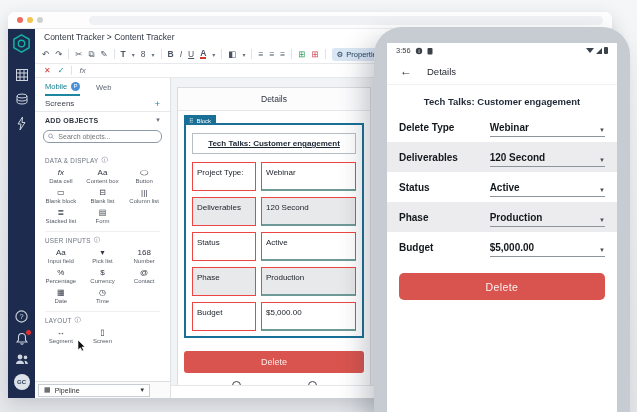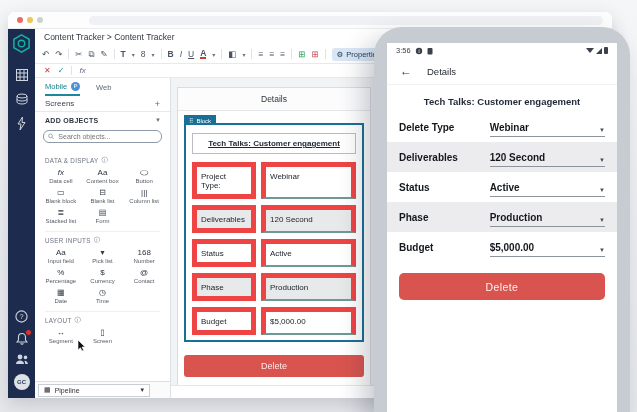--- a/index.html
+++ b/index.html
@@ -89,21 +89,21 @@
   .canvas { flex:1; background:#f2f3f4; position:relative; padding:9px 0 0 6px; min-width:0; }
   .preview { width:194px; background:#fff; border:1px solid #d9dce0; }
   .pv-head { height:23px; display:flex; align-items:center; justify-content:center;
              font-size:8.5px; color:#2e3440; background:#fcfcfd; border-bottom:1px solid #e5e7ea; }
   .block { margin:12px 6px 0; border:2px solid #1a6f96; position:relative; padding:8px 6px 5px; background:#fff; }
   .block-tag { position:absolute; top:-10px; left:-2px; background:#1a6f96; color:#fff; font-size:6px;
                padding:2px 5px 1px; display:flex; gap:3px; align-items:center; }
   .rec-title { border:1px solid #b6bdc5; padding:5px 2px; text-align:center; font-size:8px;
                font-weight:bold; text-decoration:underline; color:#1b2633; margin-bottom:8px; }
   .frow { display:flex; gap:5px; margin-bottom:6px; }
-  .fcell { border:5px solid #ef4444; padding:5px 4px 4px; font-size:8px; color:#20262e; background:#fff; }
+  .fcell { border:1px solid #ef4444; padding:5px 4px 12px; font-size:8px; color:#20262e; background:#fff; }
   .flabel { width:64px; }
   .fvalue { flex:1; border-bottom:2px solid #6d9a97; }
   .frow.shaded .fcell { background:#e8e9ea; }
   .del-btn { margin:13px 6px 0; height:22px; background:#d9544f; border-radius:3px;
              color:rgba(255,255,255,.88); font-size:9px; display:flex; align-items:center; justify-content:center; }
   .peek { height:7px; overflow:hidden; display:flex; justify-content:space-around; margin:8px 20px 0; }
   .peek span { width:9px; height:9px; border:1px solid #3d4450; border-radius:50%; }
   .canvas-bottom { position:absolute; left:0; right:0; bottom:0; height:13px; background:#fff;
                    border-top:1px solid #e5e7e9; }
 

